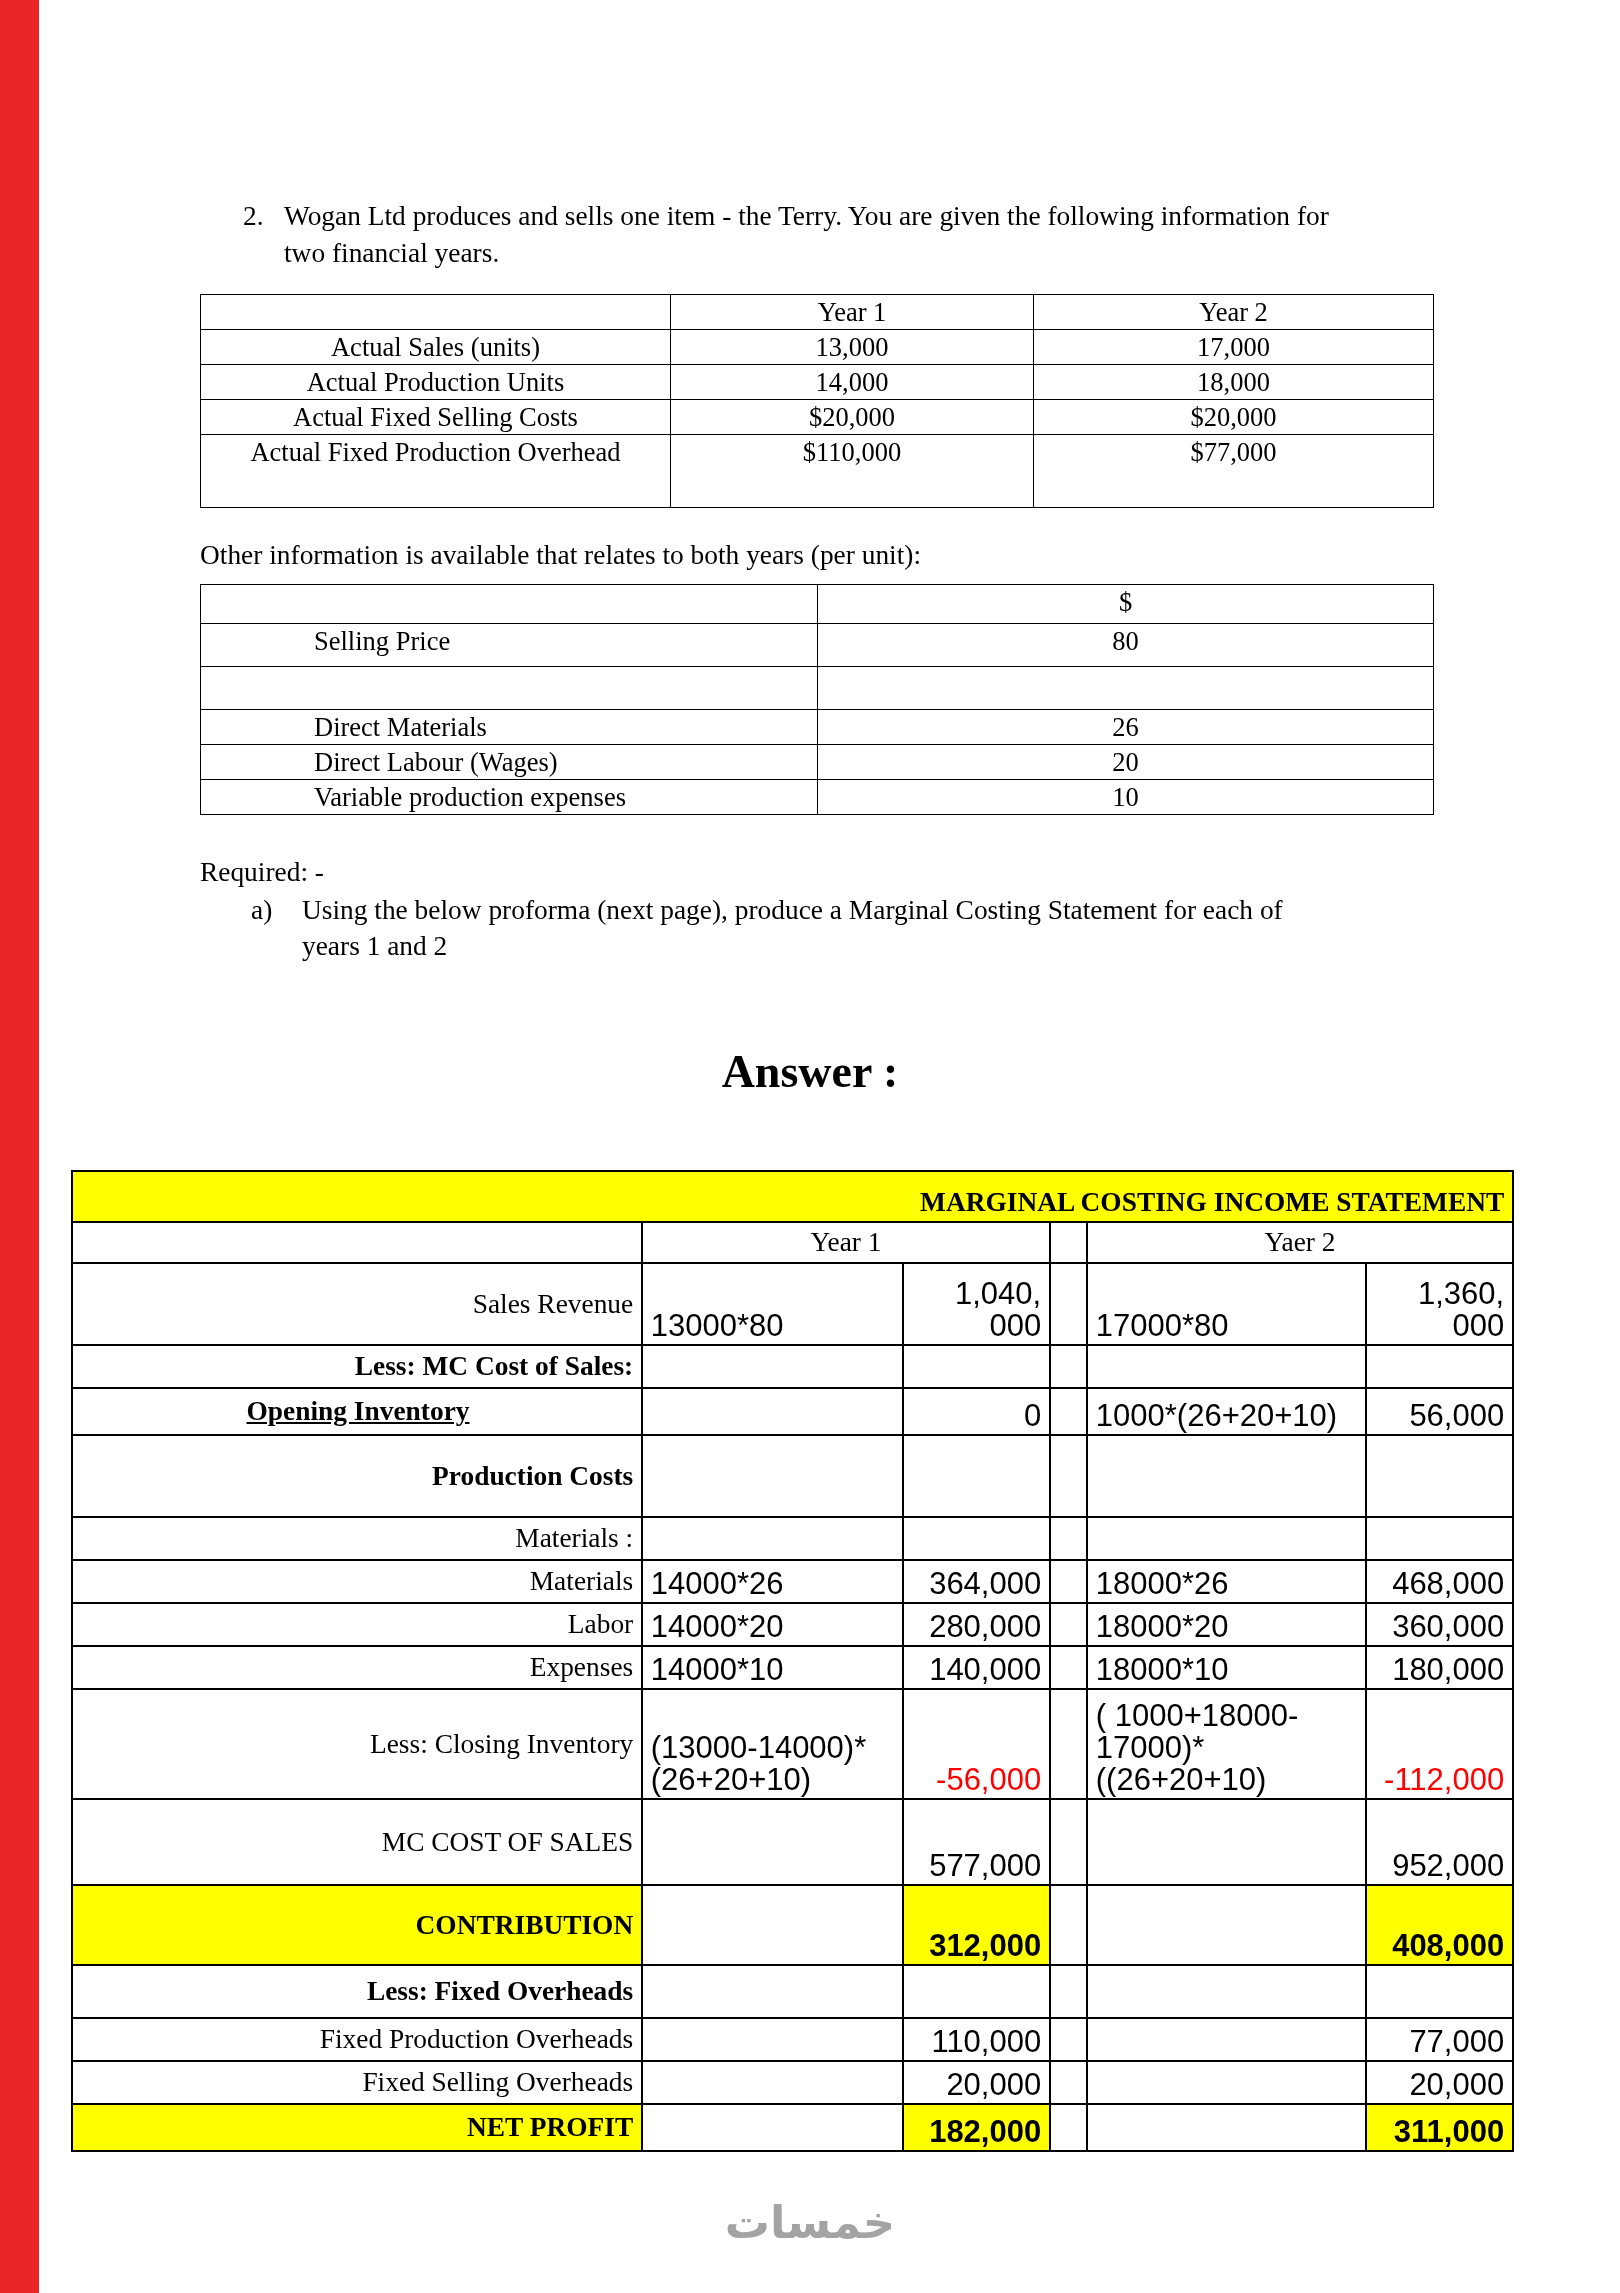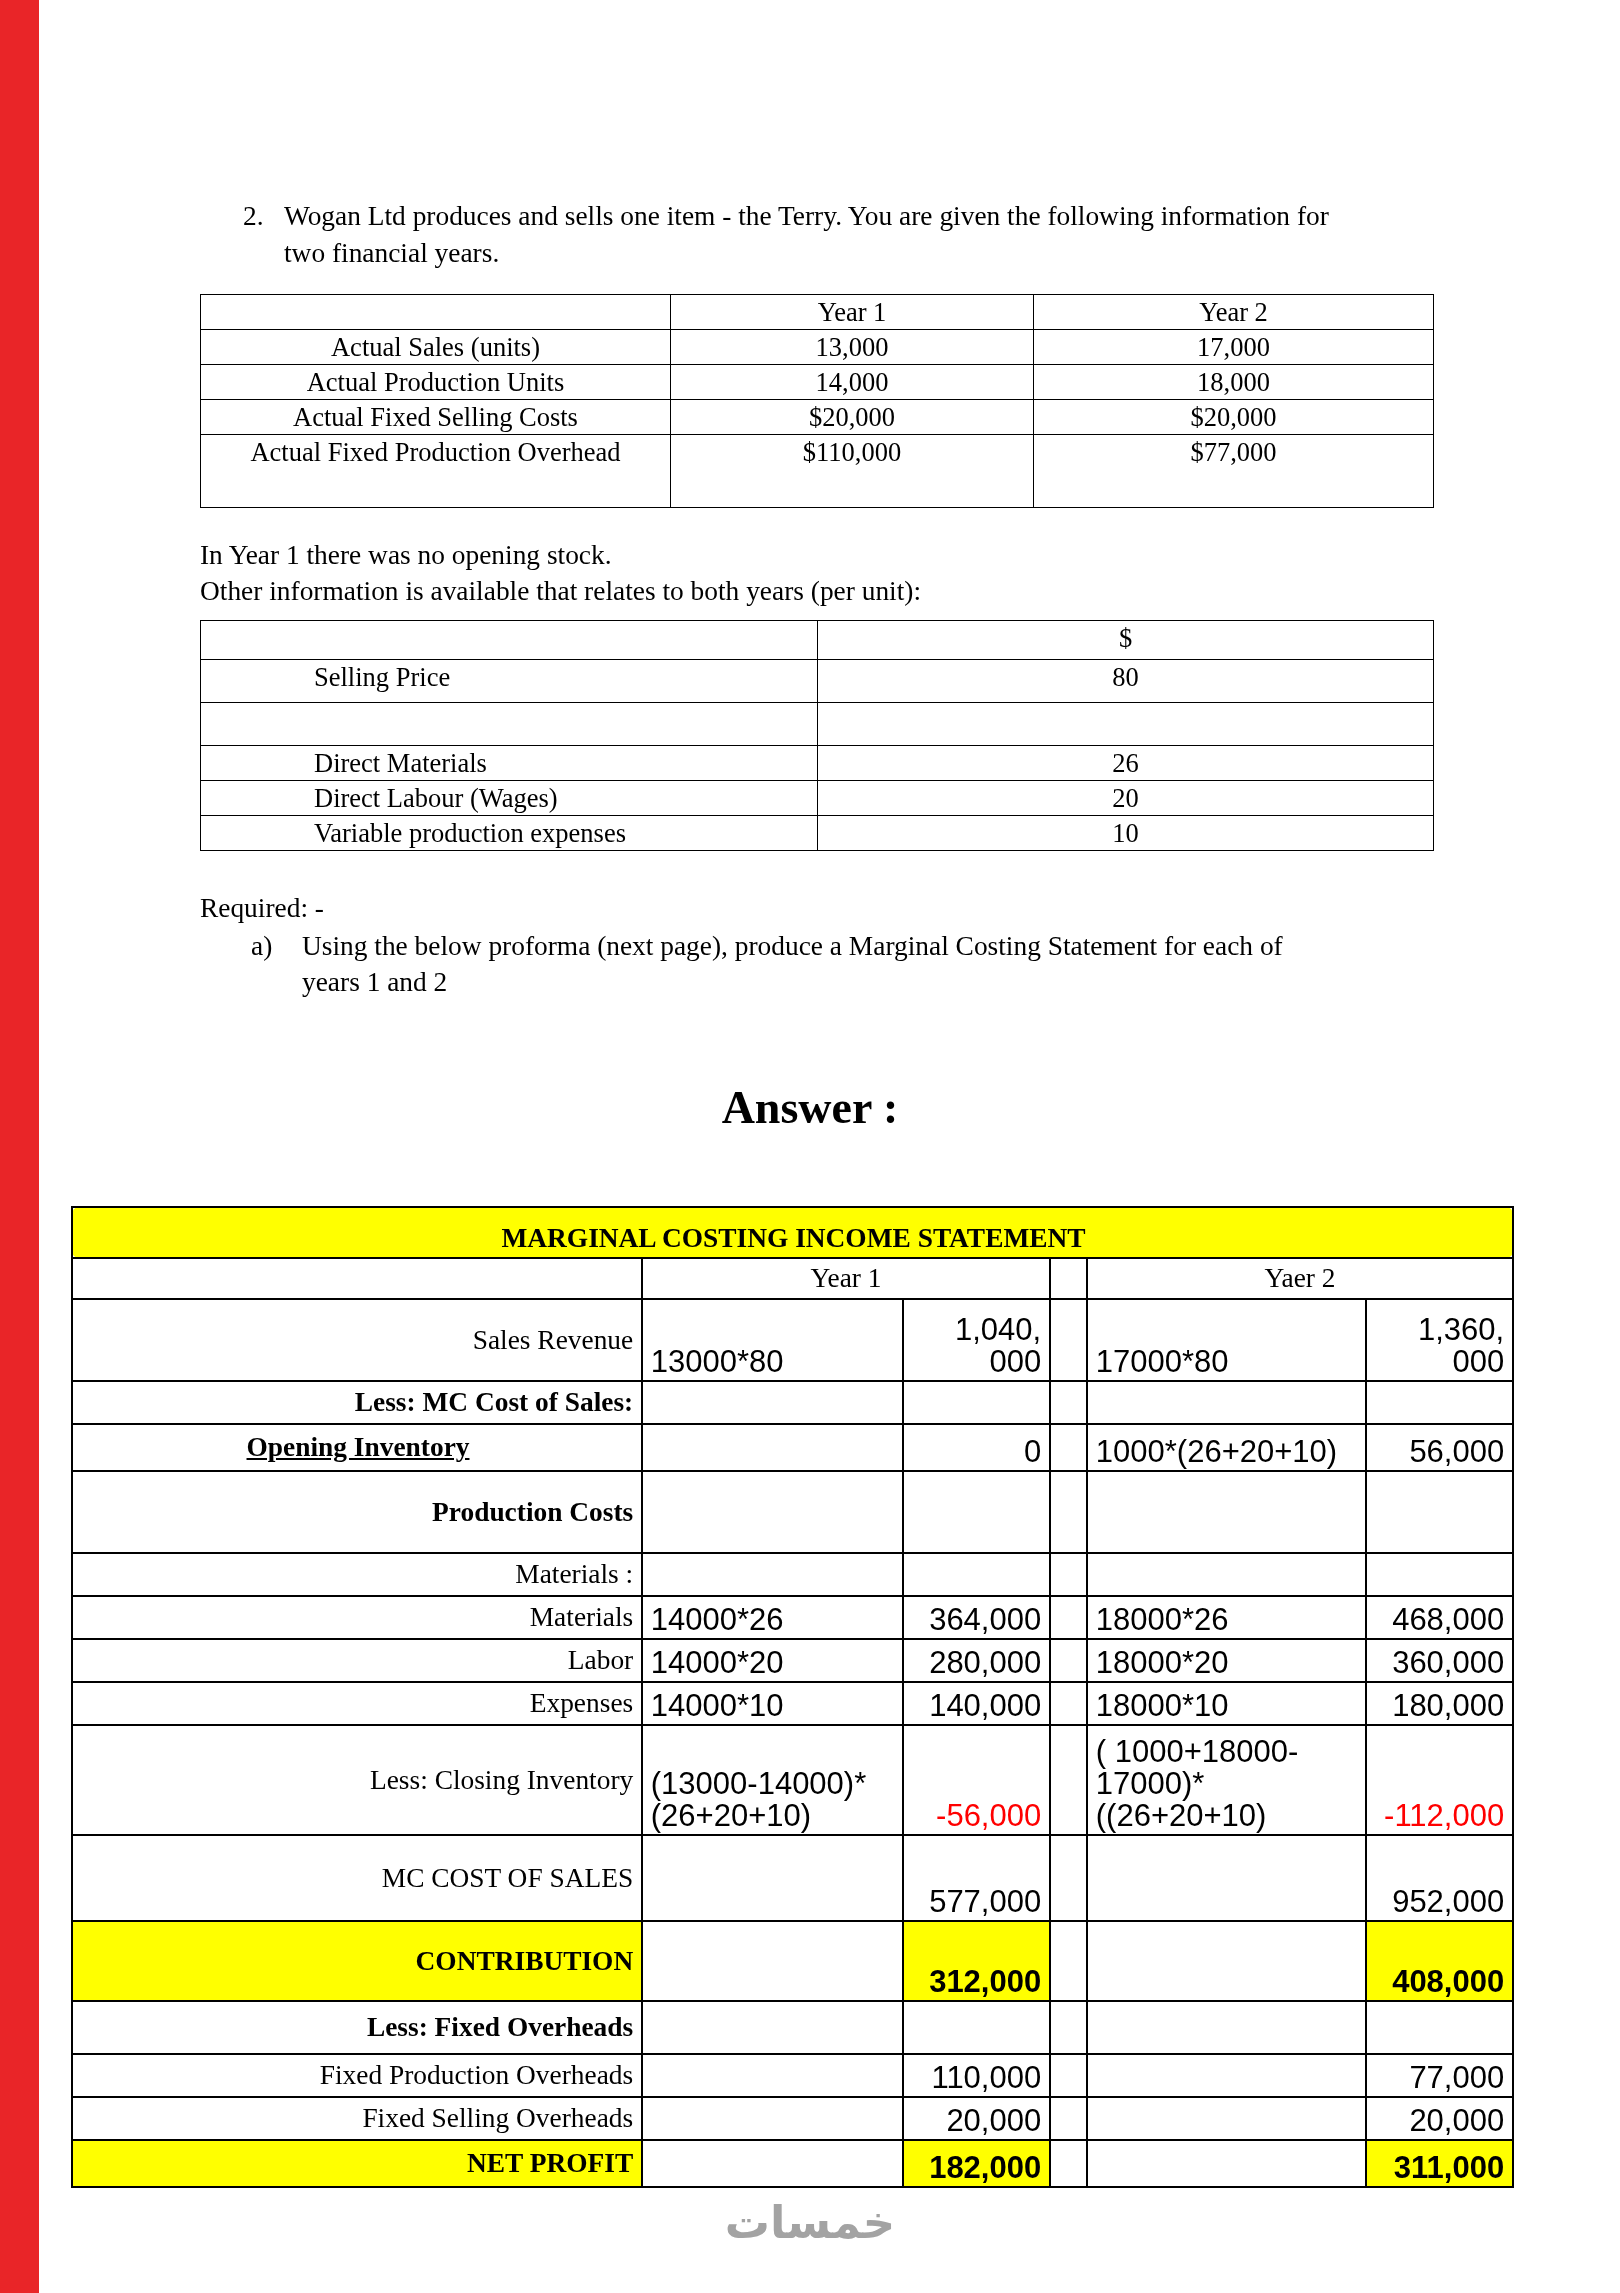--- a/index.html
+++ b/index.html
@@ -44,21 +44,21 @@
   
   table.statement{margin:71px 0 0 71px;width:1442px;border-collapse:collapse;table-layout:fixed;font-size:27.4px;}
   table.statement col.s0{width:570px;} table.statement col.s1{width:261px;}
   table.statement col.s2{width:147px;} table.statement col.s3{width:37px;}
   table.statement col.s4{width:279px;} table.statement col.s5{width:147px;}
   table.statement td{border:2px solid #000;padding:2px 7.8px;vertical-align:bottom;line-height:33px;overflow:hidden;}
   table.statement td.lbl{vertical-align:middle;text-align:right;padding-left:9.8px;}
   table.statement td.num{font-family:"Liberation Sans",sans-serif;font-size:31px;line-height:32px;}
   table.statement td.frm{text-align:left;overflow-wrap:anywhere;word-break:break-word;}
   table.statement td.val{text-align:right;}
-  table.statement td.ttl{font-weight:bold;text-align:center;padding-left:9.8px;border-radius:7px;}
+  table.statement td.ttl{font-weight:bold;text-align:right;padding-left:9.8px;border-radius:7px;}
   table.statement td.yhdr{text-align:center;vertical-align:middle;}
   .ylw{background:var(--highlight);}
   .b{font-weight:bold;}
   .red{color:var(--negative);}
   .ctr{text-align:center !important;margin-top:40px;}
   .u{text-decoration:underline;}
   .wrapnum{display:inline-block;width:102px;word-break:break-all;text-align:right;}
 
   
   .watermark{position:absolute;left:0;right:0;bottom:45px;text-align:center;
@@ -103,21 +103,20 @@
   </tr>
   <tr style="height:73px">
     <td style="width:431px">Actual Fixed Production Overhead</td>
     <td>$110,000</td>
     <td>$77,000</td>
   </tr>
 </tbody>
   </table>
 
 <div class="notes">
-  <div>In Year 1 there was no opening stock.</div>
   <div>Other information is available that relates to both years (per unit):</div>
 </div>
 
 <table class="doc-table perunit">
   <colgroup>
       <col class="c-lab">
       <col class="c-val">
     </colgroup>
   <tbody>
       <tr style="height:39px">

